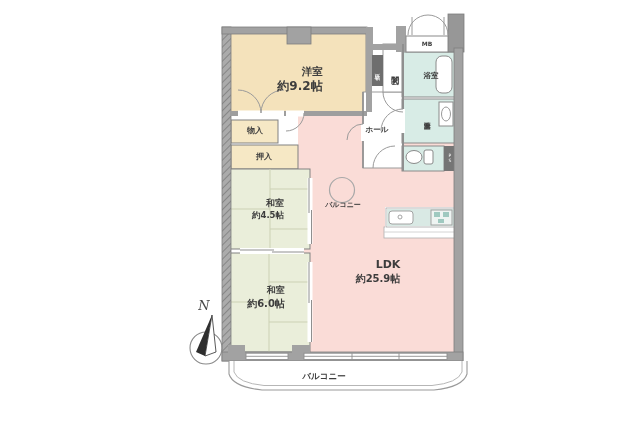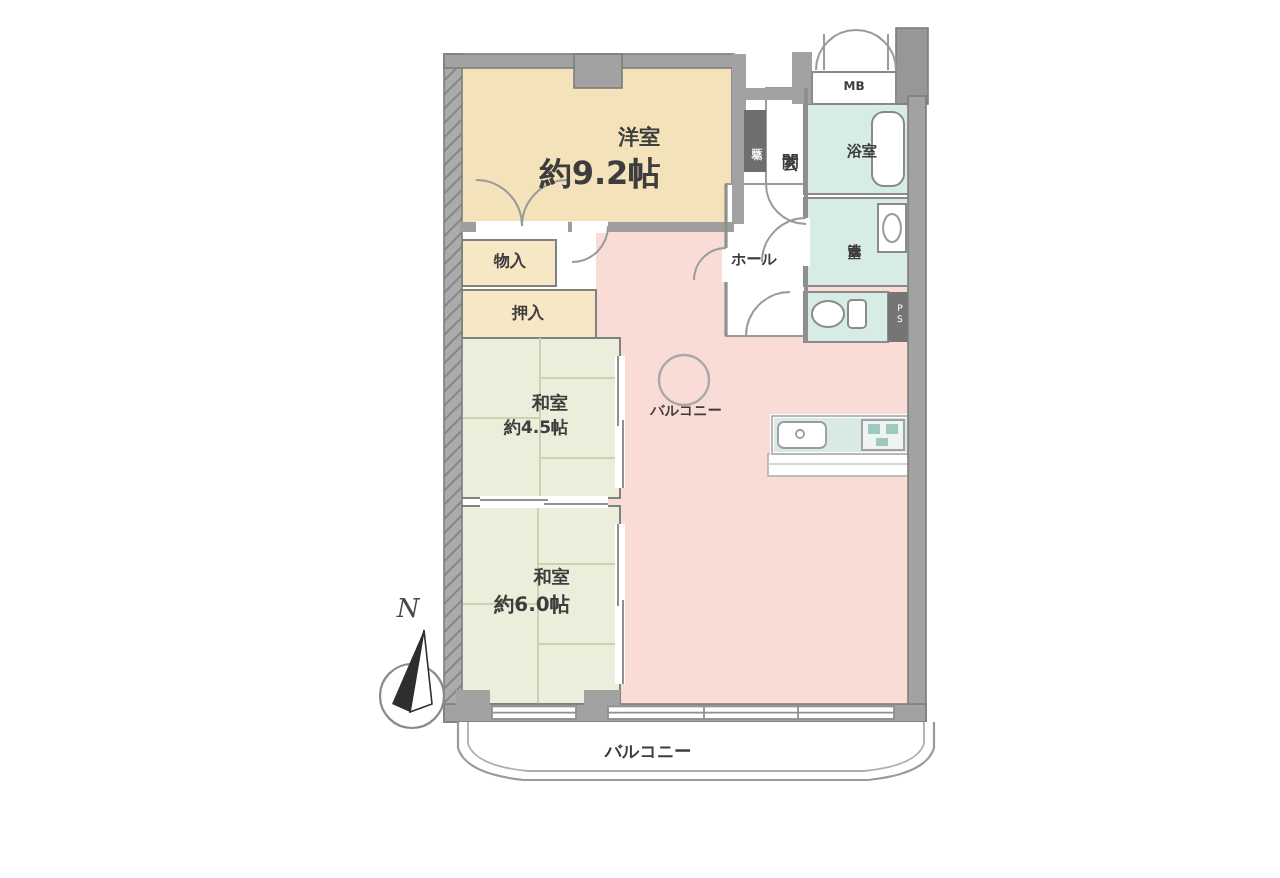--- a/index.html
+++ b/index.html
@@ -139,36 +139,40 @@
 
     <g>
       <circle cx="206" cy="348" r="16" fill="none" stroke="#8a8a8a" stroke-width="1.1"></circle>
       <polygon points="212,315 196,352 205,356" fill="#2e2e2e"></polygon>
       <polygon points="212,315 216,352 205,356" fill="#ffffff" stroke="#2e2e2e" stroke-width="0.8"></polygon>
     </g>
   </svg>
 
   <div class="lbl" style="left:300px;top:80px;">
     <div style="font-size:10.5px">洋室</div>
-    <div style="font-size:16px">約9.2帖</div>
+    <div style="font-size:12px">約9.2帖</div>
   </div>
 
   <div class="lbl" style="left:255px;top:131px;font-size:8px">物入</div>
   <div class="lbl" style="left:264px;top:157px;font-size:8px">押入</div>
 
   <div class="lbl" style="left:268px;top:209px;">
     <div style="font-size:9px">和室</div>
     <div style="font-size:8.5px">約4.5帖</div>
   </div>
 
   <div class="lbl" style="left:266px;top:297px;">
     <div style="font-size:9px">和室</div>
     <div style="font-size:10px">約6.0帖</div>
   </div>
 
+  <div class="lbl" style="left:378px;top:272px;">
+    <div style="font-size:11px">LDK</div>
+    <div style="font-size:10px">約25.9帖</div>
+  </div>
 
   <div class="lbl" style="left:343px;top:206px;font-size:7px">バルコニー</div>
   <div class="lbl" style="left:377px;top:130px;font-size:7.5px">ホール</div>
   <div class="lbl" style="left:431px;top:76px;font-size:7.5px">浴室</div>
   <div class="lbl v" style="left:427px;top:117px;font-size:6.5px">洗面室</div>
   <div class="lbl v" style="left:394px;top:70px;font-size:8px">玄関</div>
   <div class="lbl v white" style="left:377.5px;top:70px;font-size:5.5px">下駄箱</div>
   <div class="lbl" style="left:427px;top:44px;font-size:6px">MB</div>
   <div class="lbl v white" style="left:449.5px;top:158px;font-size:4.5px">PS</div>
   <div class="lbl" style="left:324px;top:377px;font-size:8.5px">バルコニー</div>

